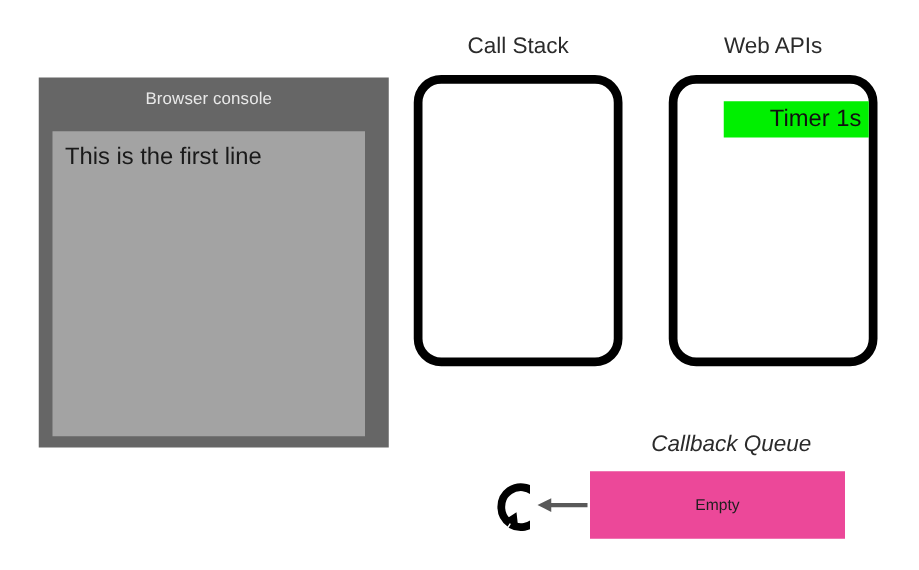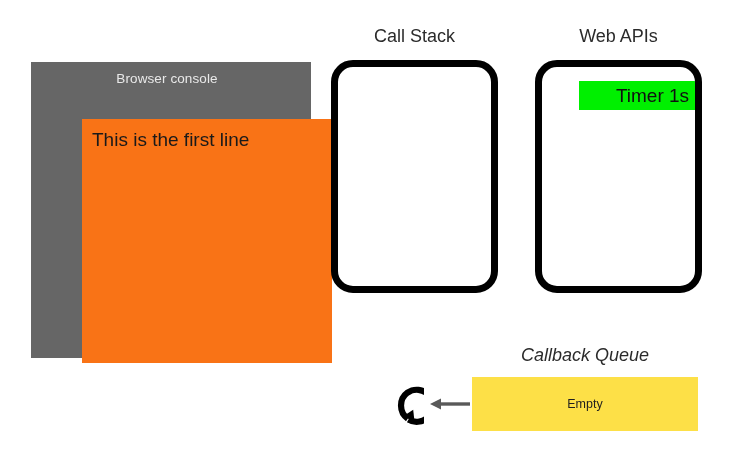--- a/index.html
+++ b/index.html
@@ -40,25 +40,24 @@
     text-align: center;
     color: #e9e9e9;
     font-size: 13.5px;
     letter-spacing: 0.1px;
     line-height: 16px;
     white-space: nowrap;
   }
   .console-screen {
     position: absolute;
     left: 11px;
-    top: 57px;
+    top: 43px;
     width: 250px;
     height: 244px;
-    background: #f97316;
-    margin-left: 40px;
+    background: #a3a3a3;
   }
   .console-line {
     position: absolute;
     left: 10px;
     top: 8px;
     font-size: 19px;
     color: #1a1a1a;
     line-height: 26px;
     white-space: nowrap;
   }
@@ -143,23 +142,23 @@
     top: 393px;
     width: 44px;
     height: 22px;
   }
 
   
   .callback-queue {
     position: absolute;
     left: 472px;
     top: 377px;
-    width: 226px;
+    width: 204px;
     height: 54px;
-    background: #fde047;
+    background: #ec4899;
     display: flex;
     align-items: center;
     justify-content: center;
   }
   .callback-queue-text {
     font-size: 12.5px;
     color: #1f1f1f;
     line-height: 15px;
     white-space: nowrap;
   }

